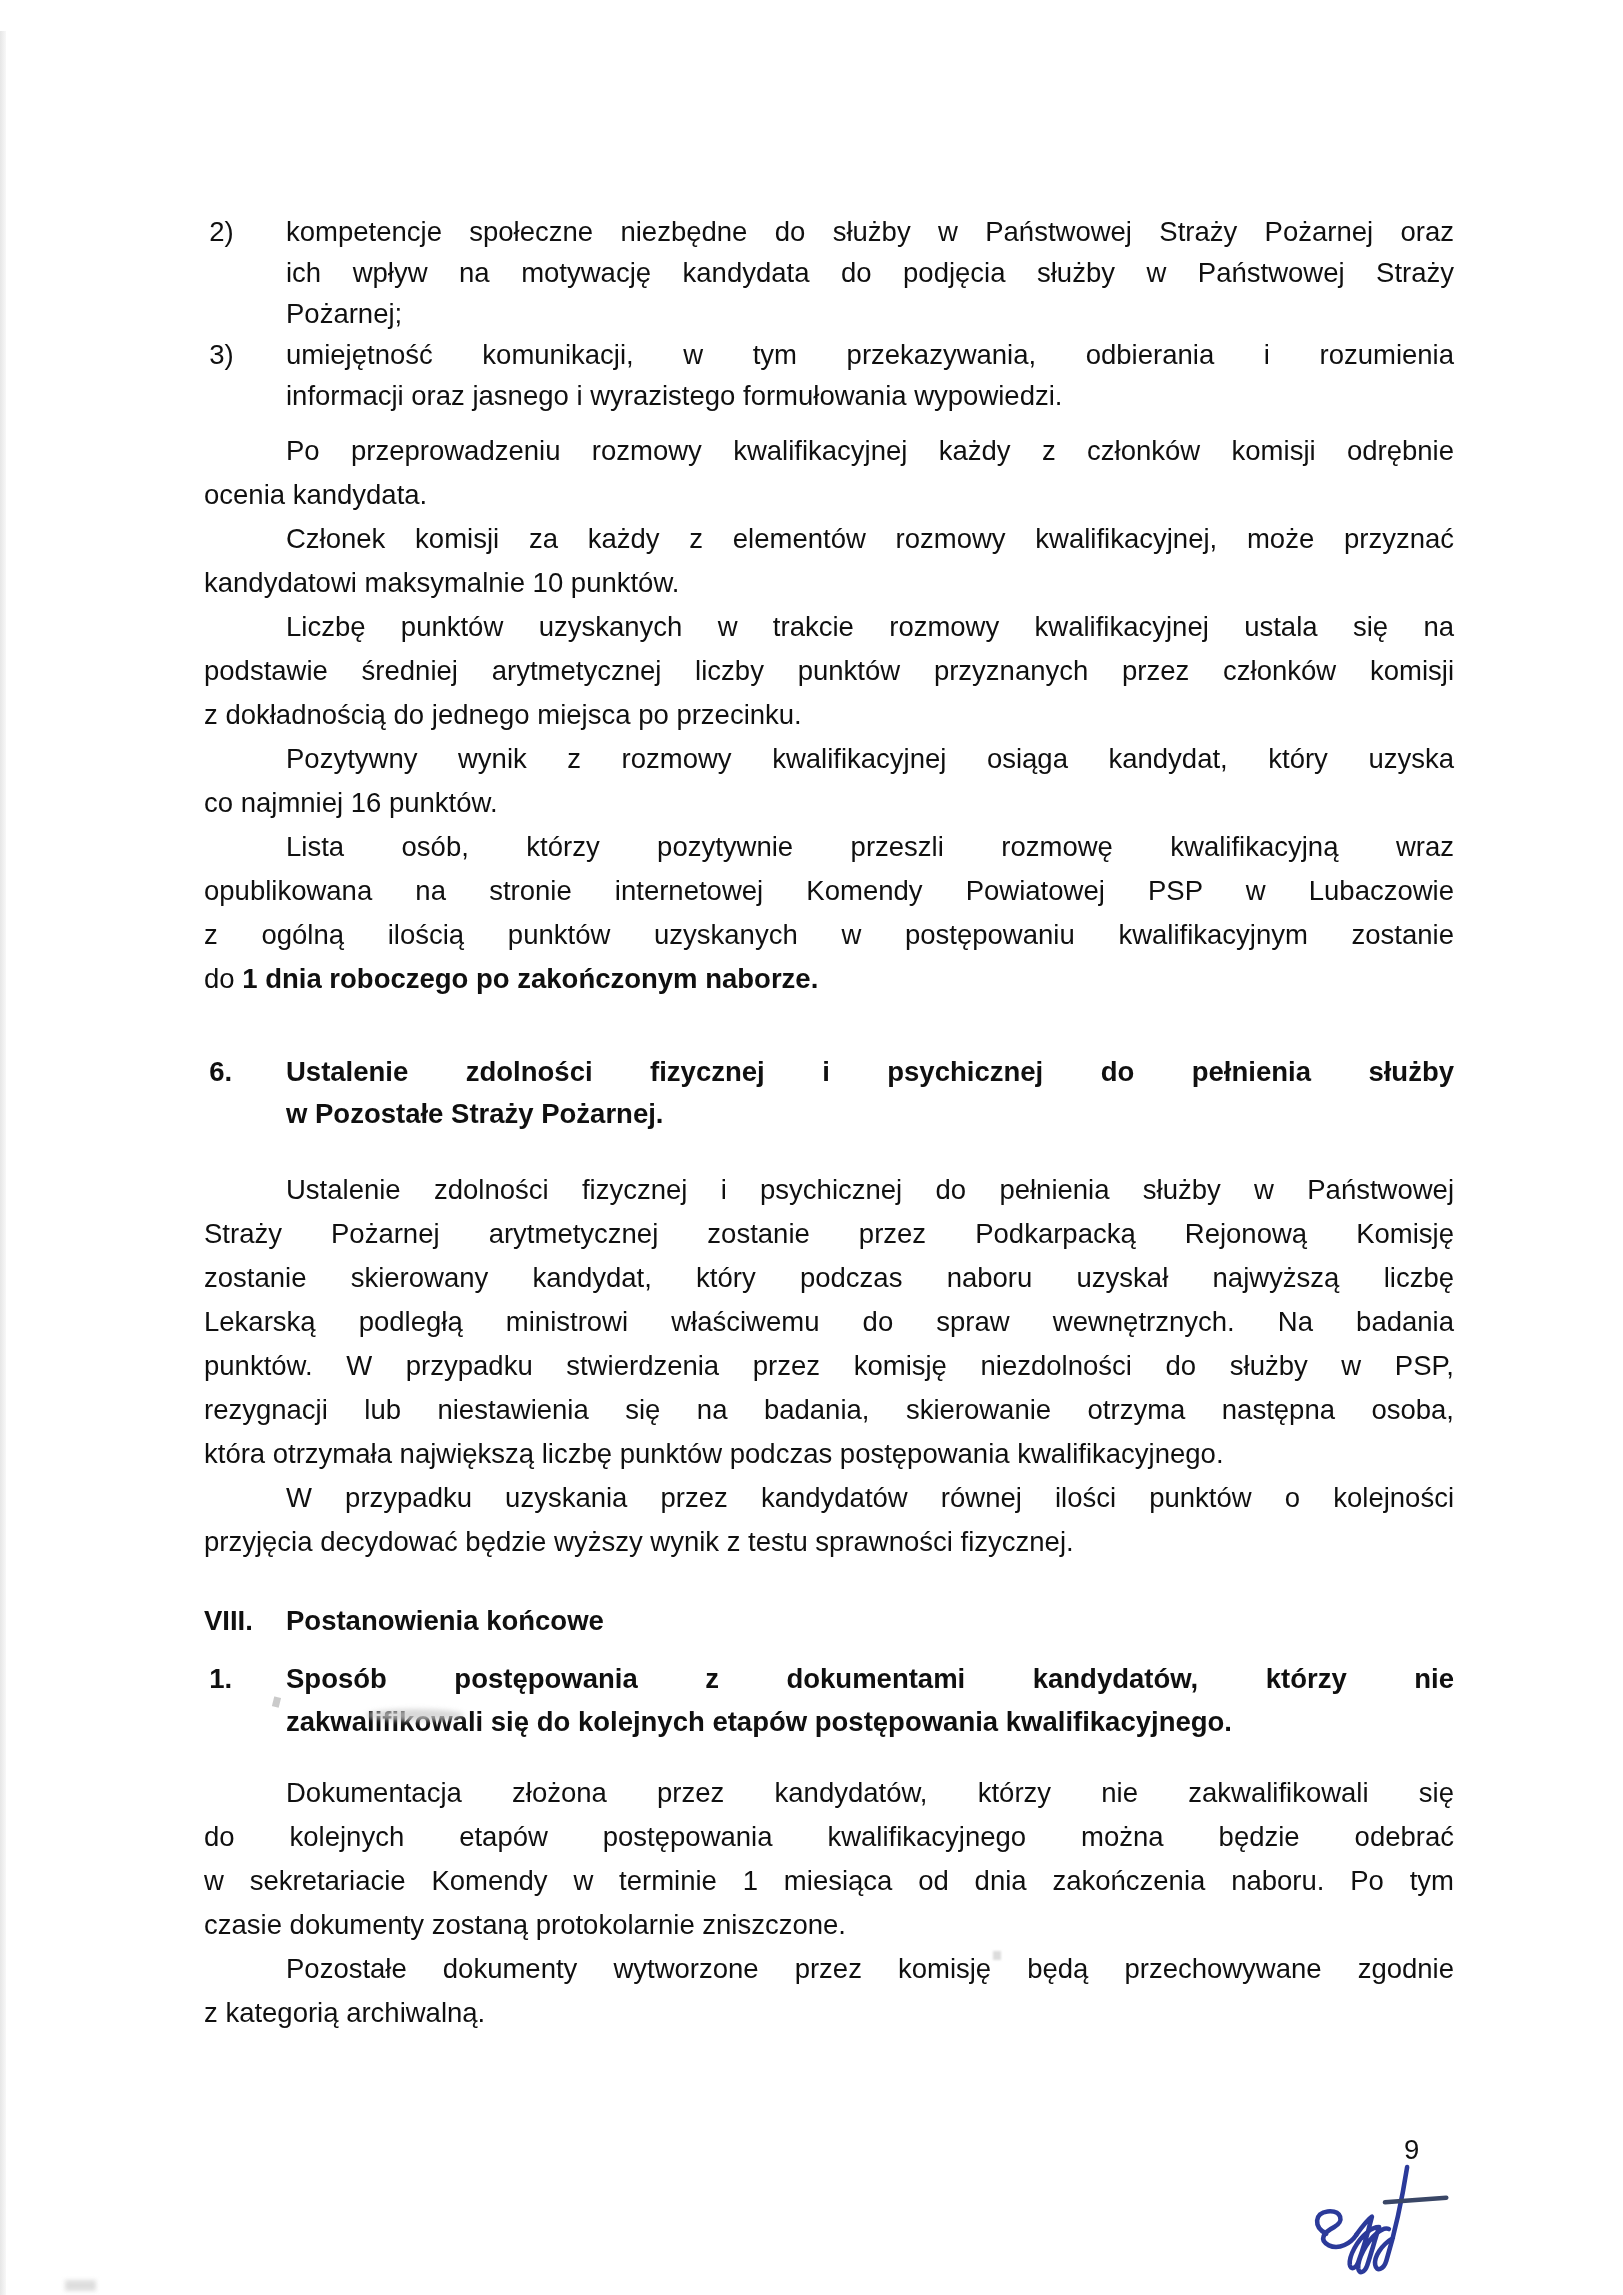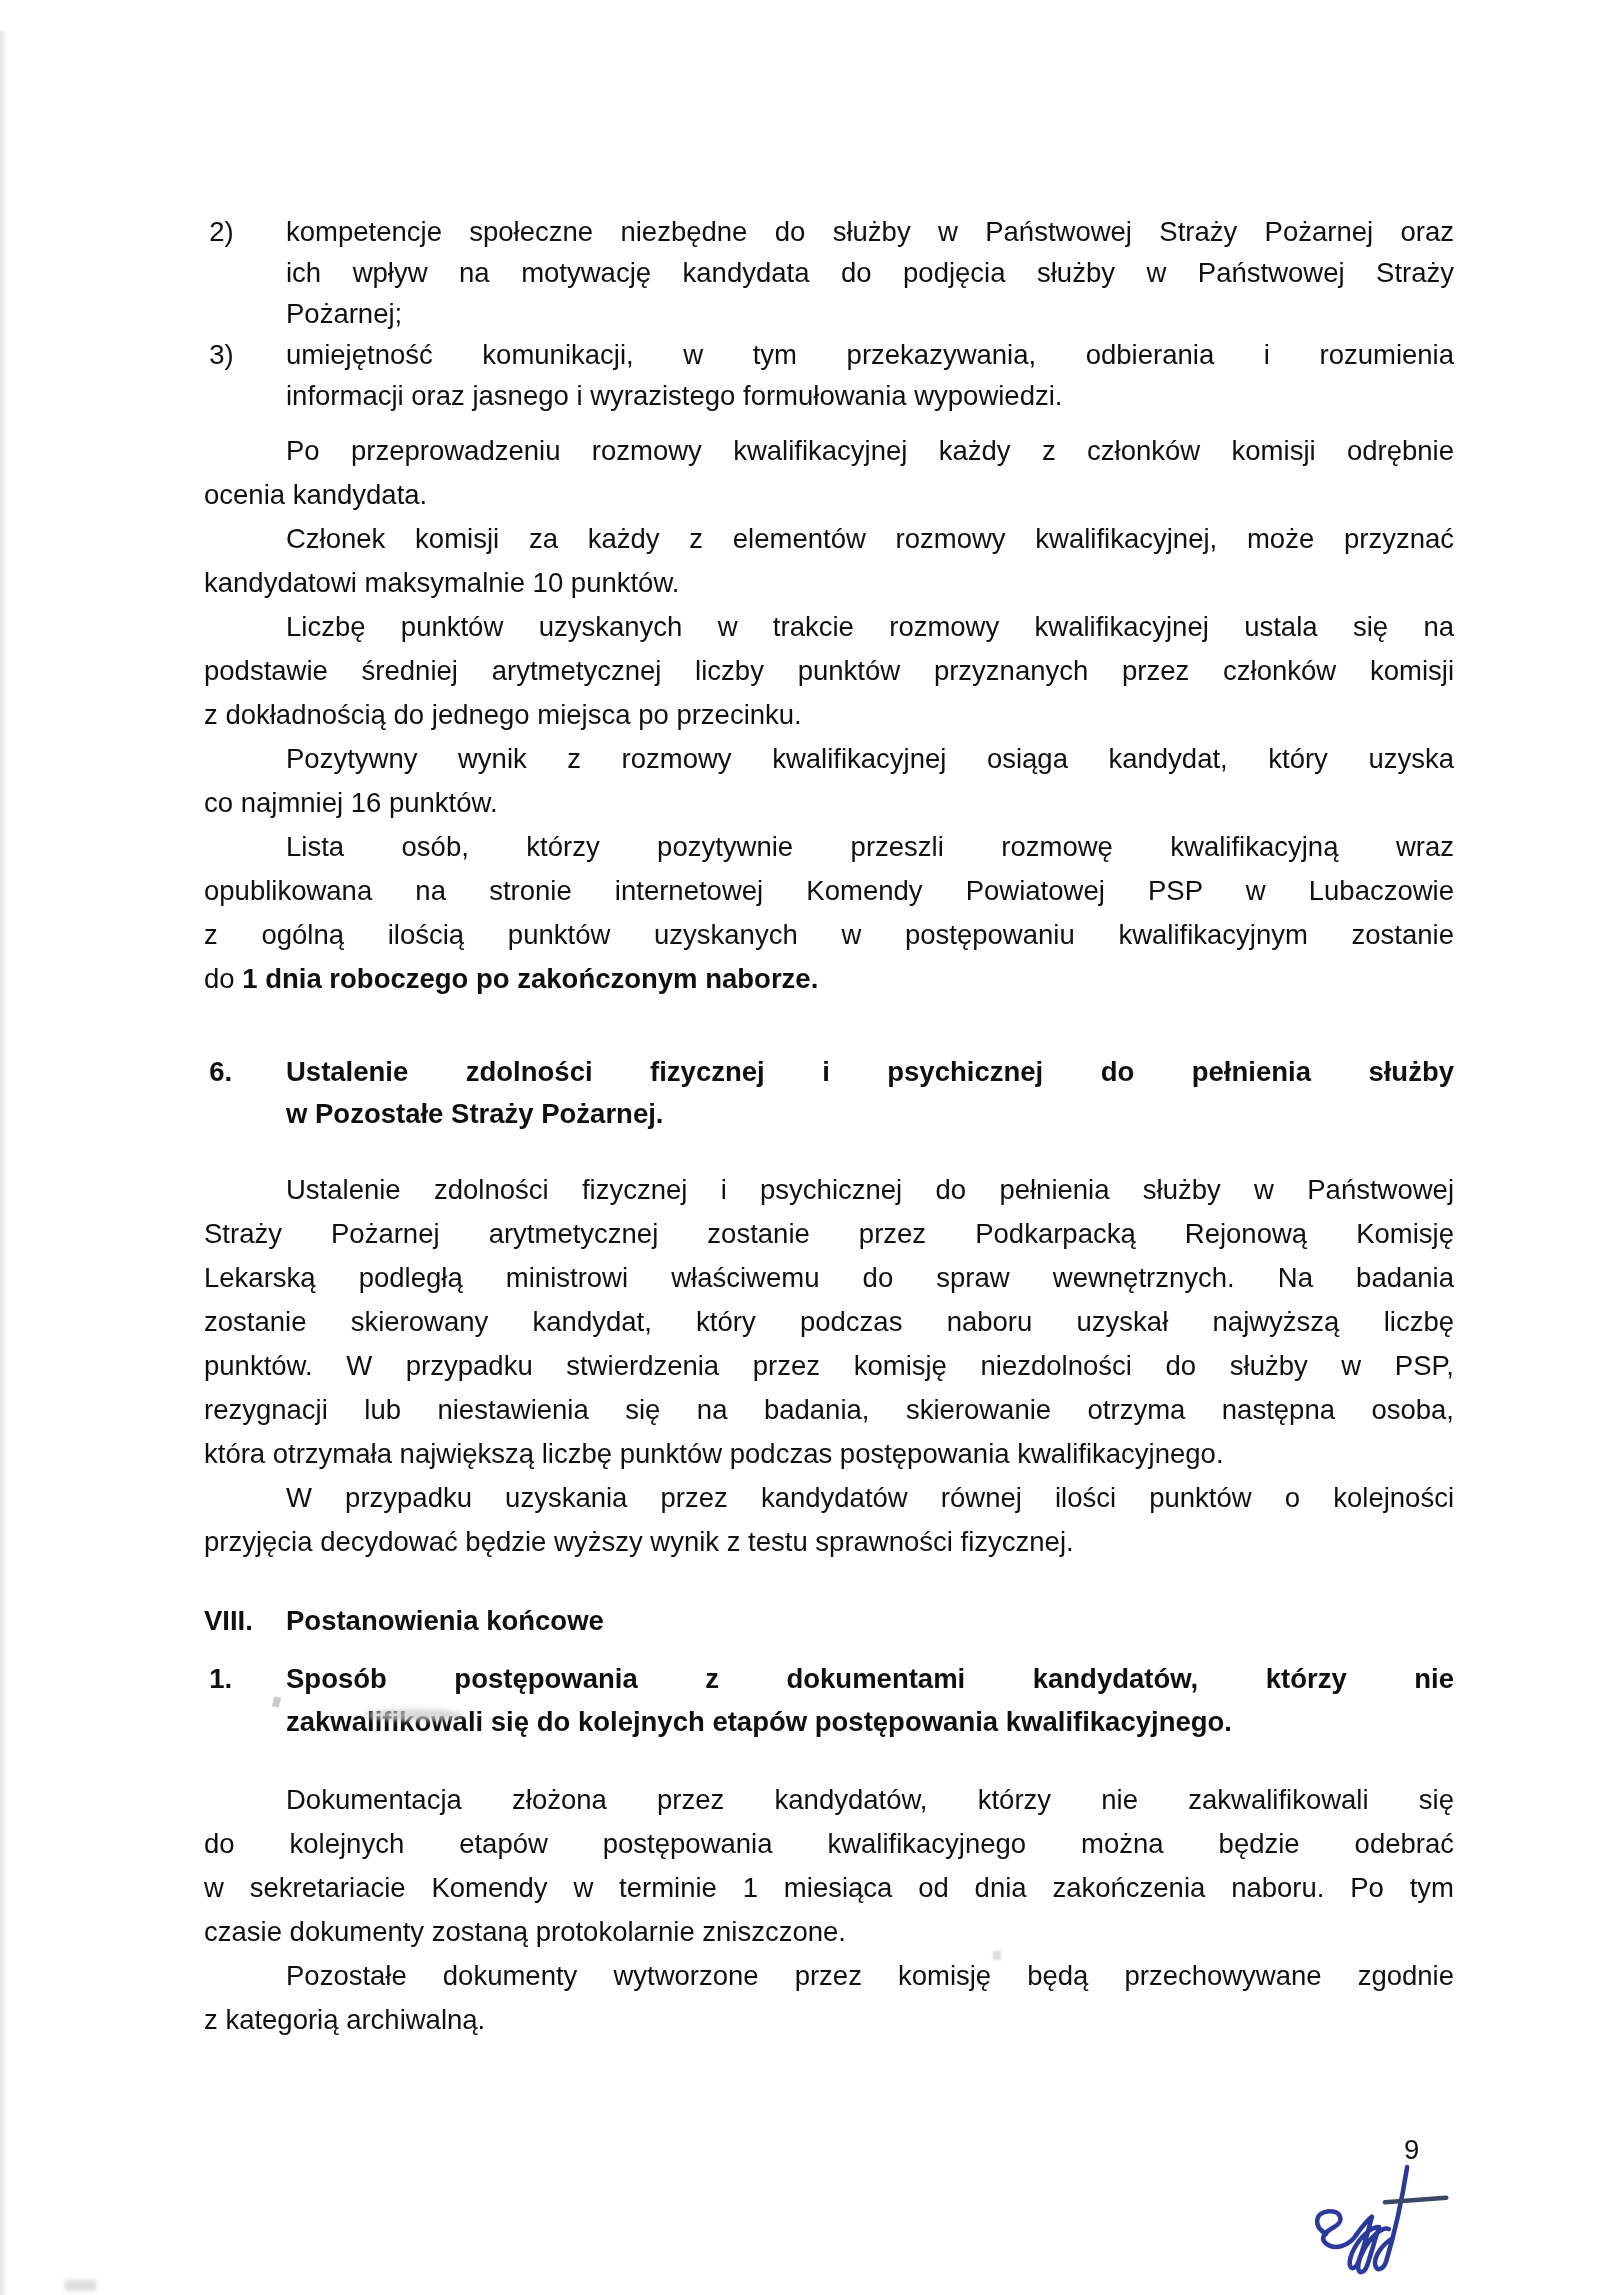--- a/index.html
+++ b/index.html
@@ -36,21 +36,21 @@
 
   
   .litem{display:flex;line-height:41px;}
   .limark{flex:0 0 82px;box-sizing:border-box;padding-left:5.2px;}
   .litext{flex:1 1 auto;min-width:0;}
 
   
   .block{line-height:44px;}
   .block1{margin-top:13px;}
   .block2{margin-top:33px;}
-  .block3{margin-top:35px;}
+  .block3{margin-top:28px;}
 
   
   .hrow{display:flex;font-weight:bold;}
   .h6{margin-top:50px;line-height:42px;}
   .h1s{margin-top:17px;line-height:43px;}
   .hviii{margin-top:37px;line-height:39px;}
   .hmark{flex:0 0 82px;box-sizing:border-box;padding-left:5.2px;}
   .hmark.flush{padding-left:0;}
   .htext{flex:1 1 auto;min-width:0;}
 
@@ -105,22 +105,22 @@
     <span class="hmark">6.</span>
     <div class="htext">
       <div class="jline">Ustalenie zdolności fizycznej i psychicznej do pełnienia służby</div>
       <div class="lline">w Pozostałe Straży Pożarnej.</div>
     </div>
   </div>
 
   <div class="block block2">
     <div class="jline ind">Ustalenie zdolności fizycznej i psychicznej do pełnienia służby w Państwowej</div>
     <div class="jline">Straży Pożarnej arytmetycznej zostanie przez Podkarpacką Rejonową Komisję</div>
+    <div class="jline">zostanie skierowany kandydat, który podczas naboru uzyskał najwyższą liczbę</div>
     <div class="jline">Lekarską podległą ministrowi właściwemu do spraw wewnętrznych. Na badania</div>
-    <div class="jline">zostanie skierowany kandydat, który podczas naboru uzyskał najwyższą liczbę</div>
     <div class="jline">punktów. W przypadku stwierdzenia przez komisję niezdolności do służby w PSP,</div>
     <div class="jline">rezygnacji lub niestawienia się na badania, skierowanie otrzyma następna osoba,</div>
     <div class="lline">która otrzymała największą liczbę punktów podczas postępowania kwalifikacyjnego.</div>
     <div class="jline ind">W przypadku uzyskania przez kandydatów równej ilości punktów o kolejności</div>
     <div class="lline">przyjęcia decydować będzie wyższy wynik z testu sprawności fizycznej.</div>
   </div>
 
   <div class="hrow hviii">
     <span class="hmark flush">VIII.</span>
     <div class="htext lline">Postanowienia końcowe</div>

